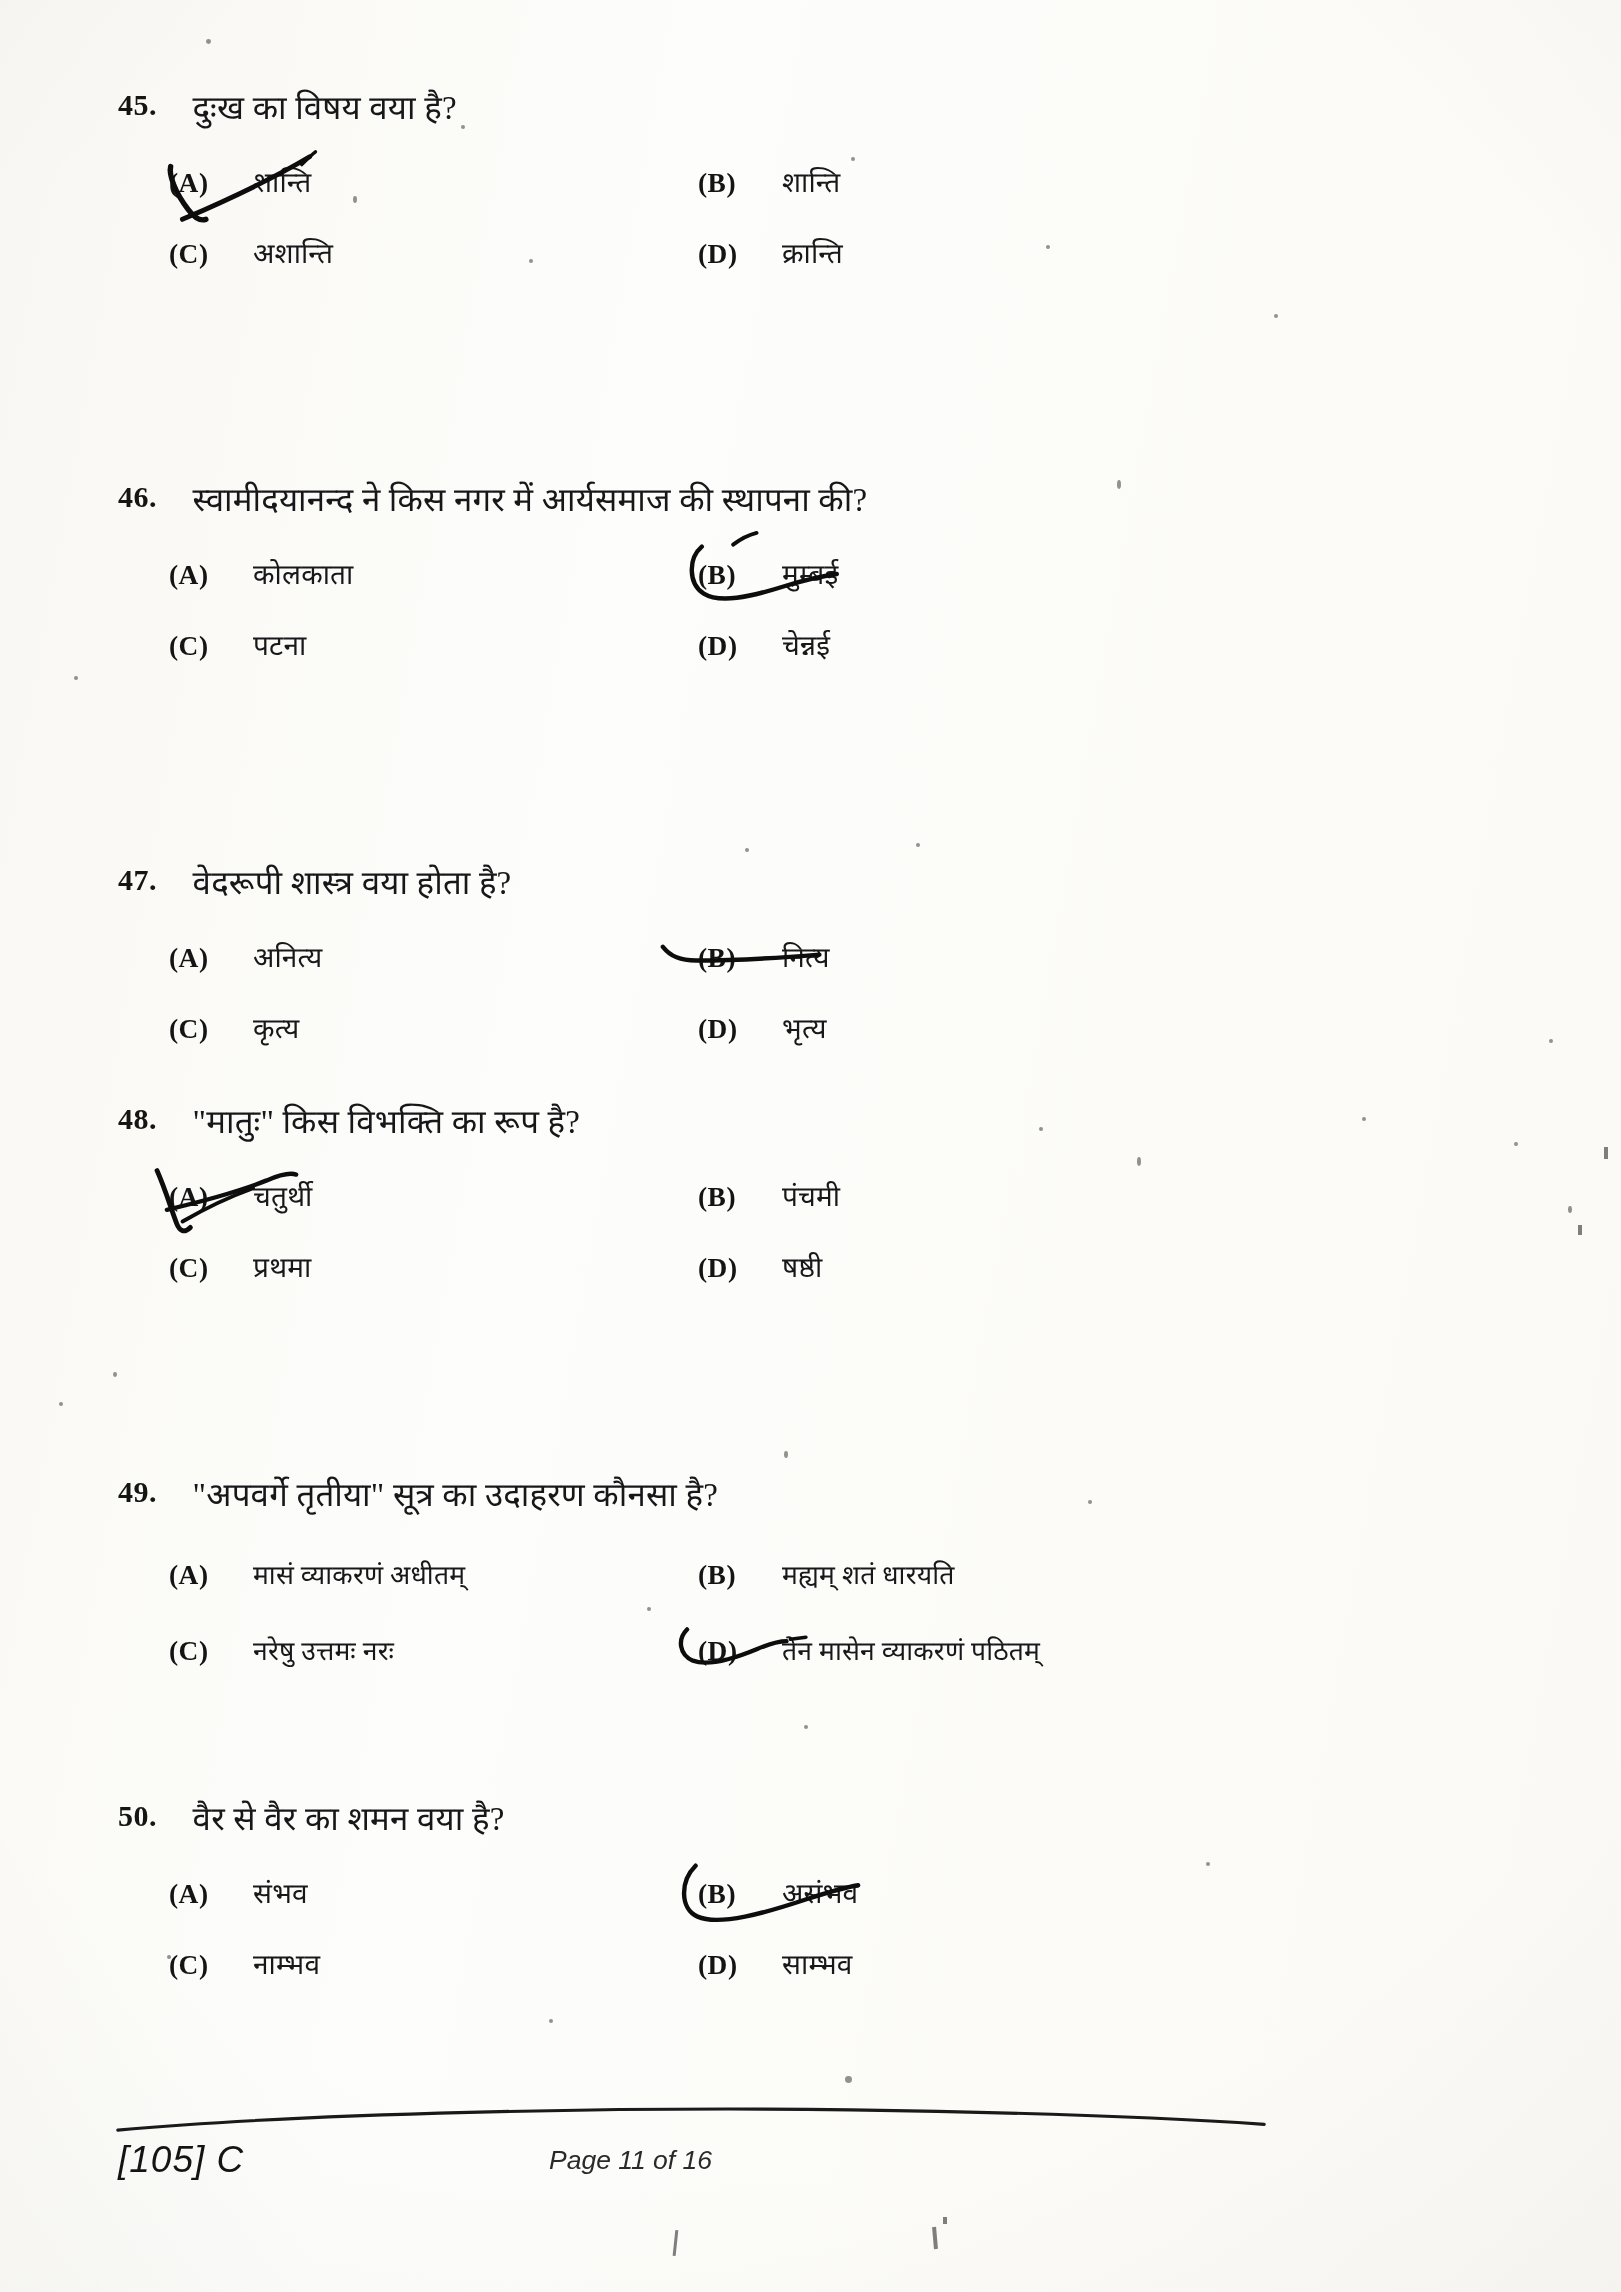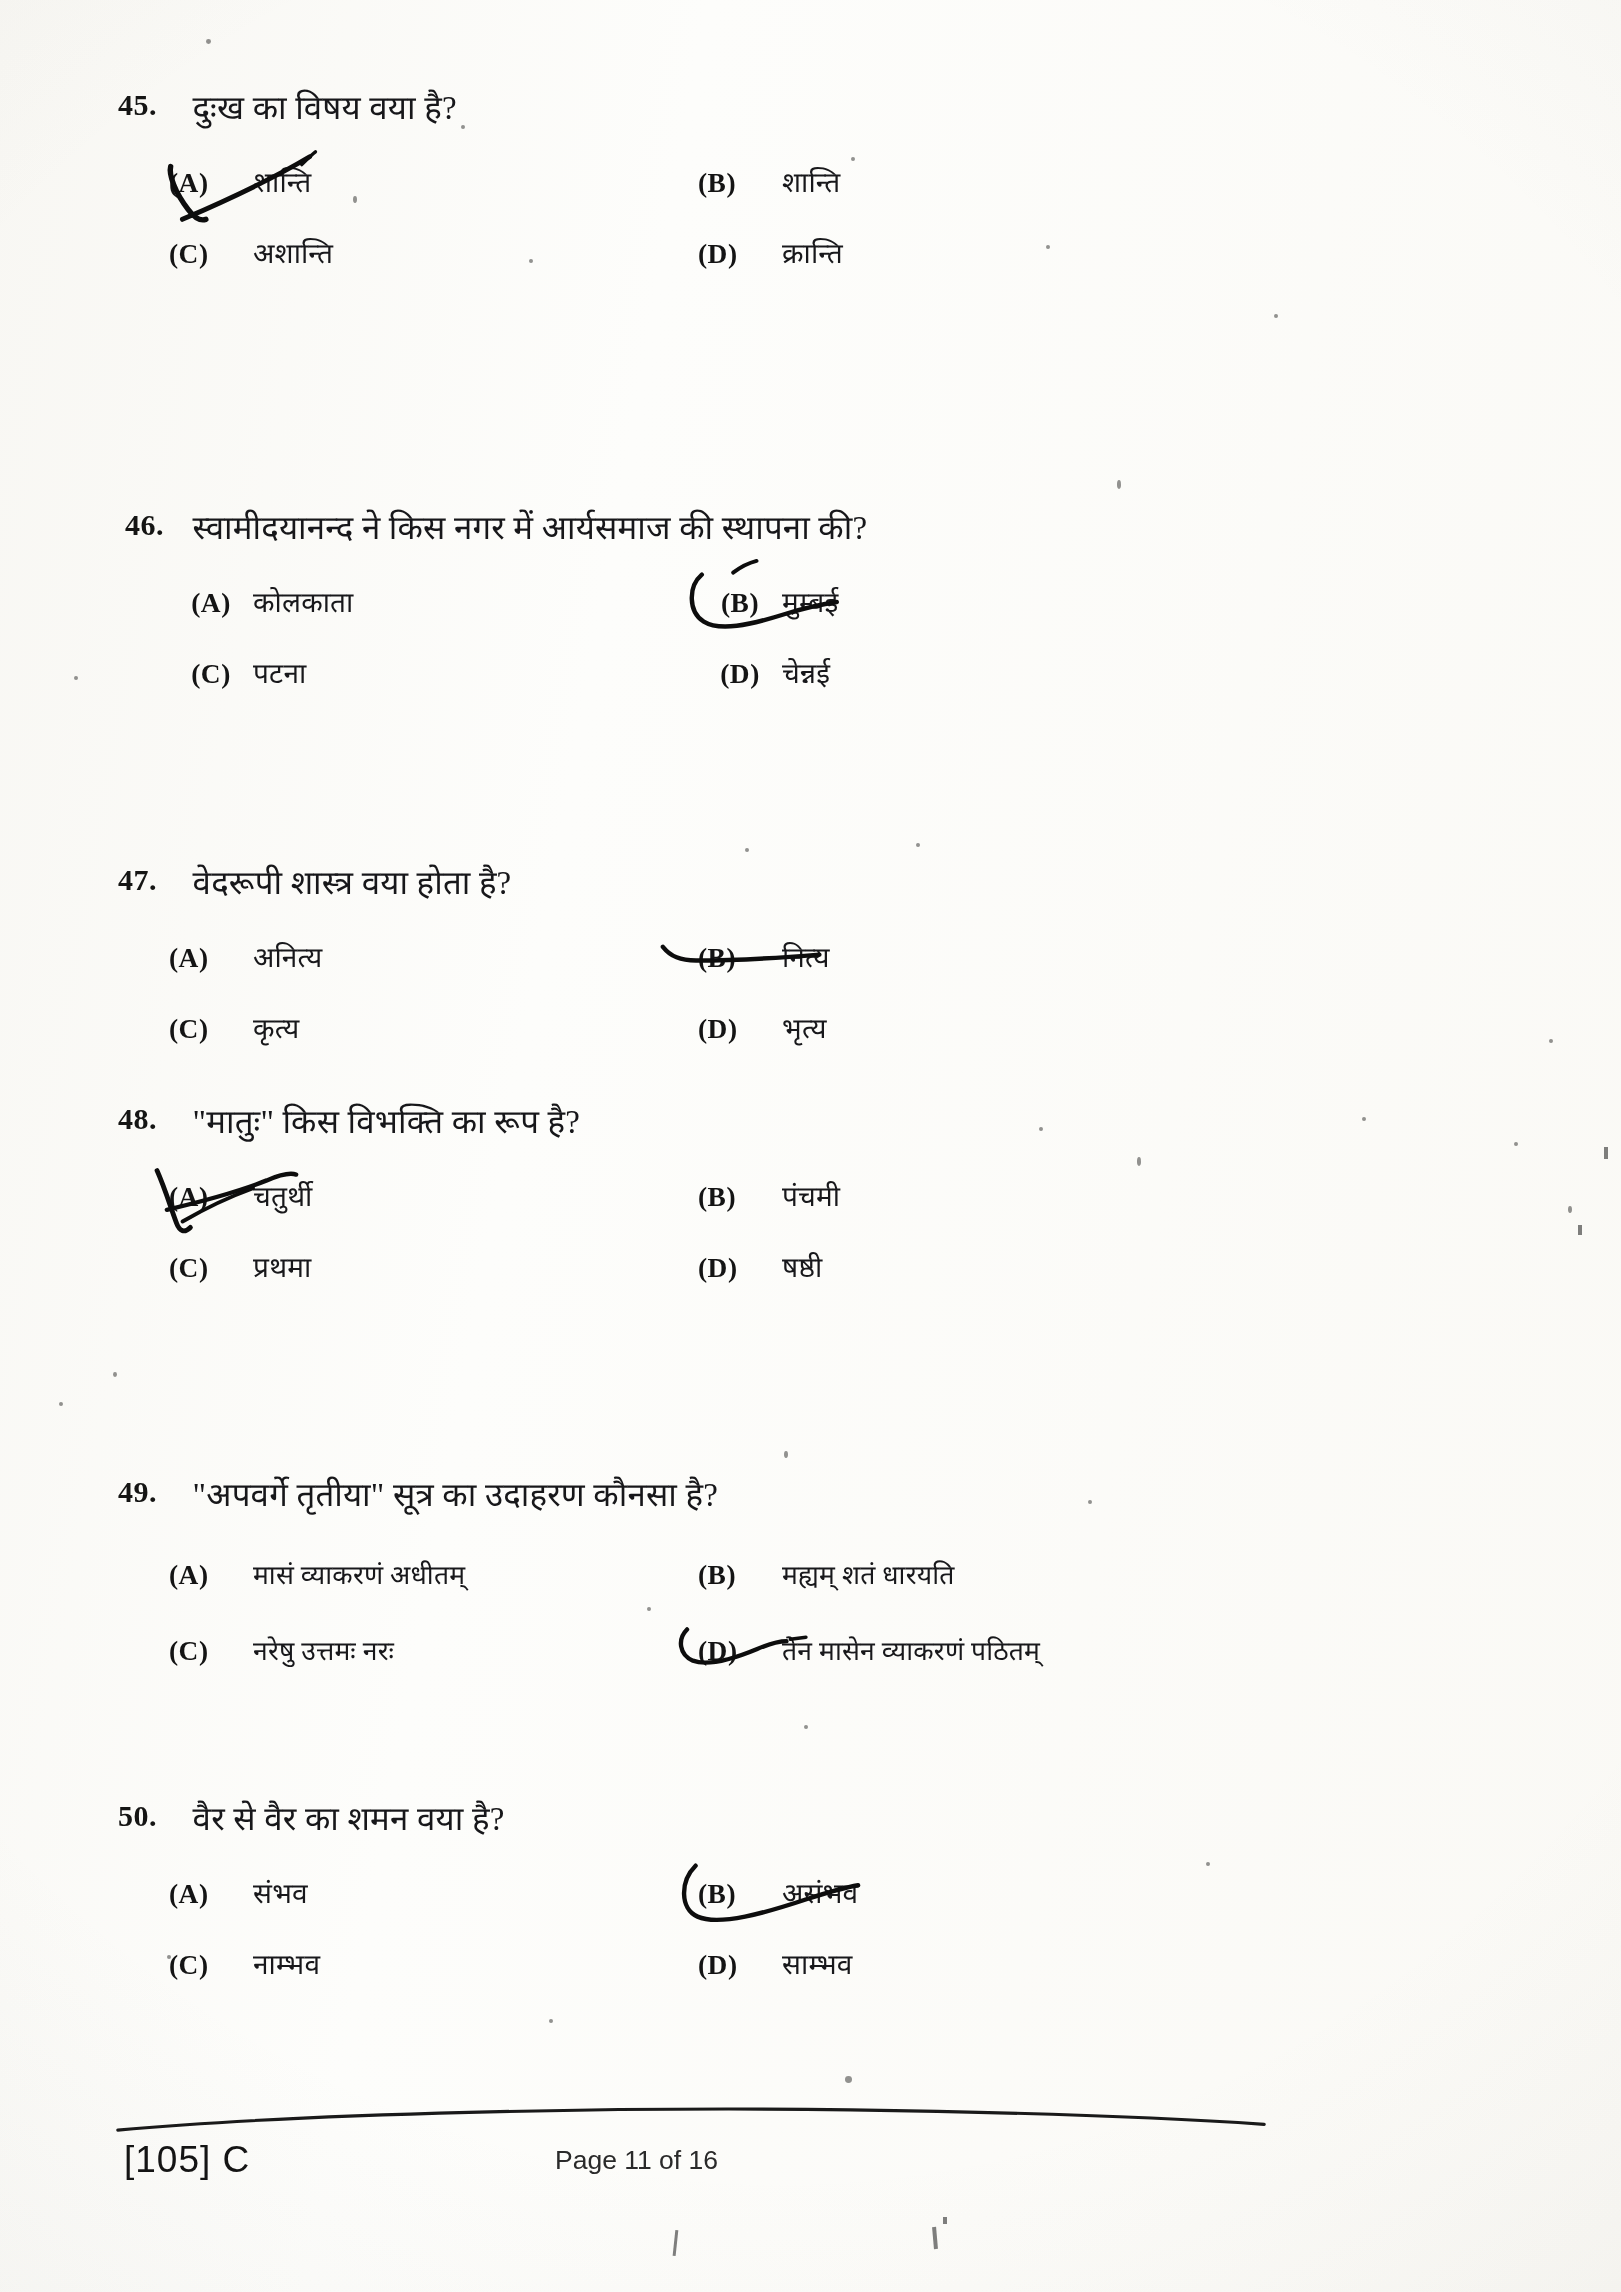--- a/index.html
+++ b/index.html
@@ -112,25 +112,26 @@
   
   .footer-rule {
     position: absolute;
     left: 108px;
     top: 2105px;
     width: 1166px;
     height: 29px;
   }
   .footer {
     position: absolute;
-    left: 124px;
+    left: 118px;
     top: 2139px;
     width: 1392px;
     display: flex;
     align-items: flex-end;
+    font-style: italic;
   }
   .footer-code {
     font-size: 37px;
     color: #141414;
     letter-spacing: 1px;
     font-family: "Liberation Sans", sans-serif;
   }
   .footer-page {
     position: absolute;
     left: 431px;
@@ -210,21 +211,21 @@
             <span class="opt-val">अशान्ति</span>
           </div>
           <div class="opt col-right">
             <span class="opt-key">(D)</span>
             <span class="opt-val">क्रान्ति</span>
           </div>
         </div>
       </div>
     </div>
 
-    <div class="question-block" style="top:508px;text-align:center;">
+    <div class="question-block" style="top:480px;">
       <div class="q-head">
         <span class="q-num">46.</span>
         <span class="q-text">स्वामीदयानन्द ने किस नगर में आर्यसमाज की स्थापना की?</span>
       </div>
       <div class="options">
         <div class="opt-row">
           <div class="opt col-left">
             <span class="opt-key">(A)</span>
             <span class="opt-val">कोलकाता</span>
           </div>

